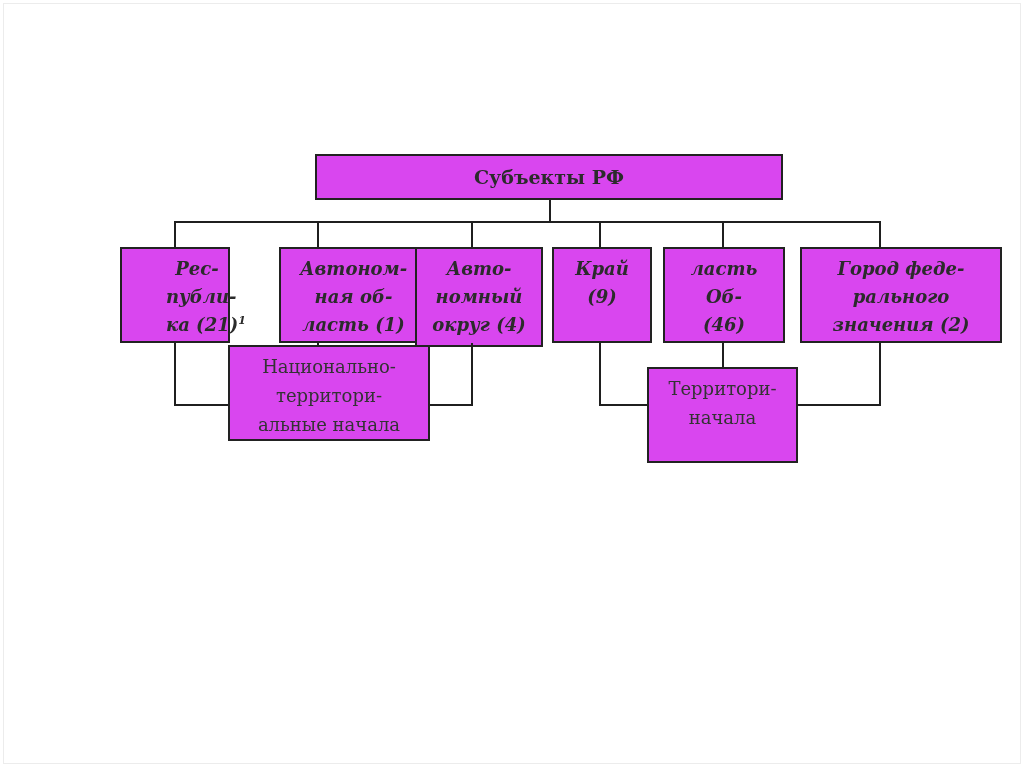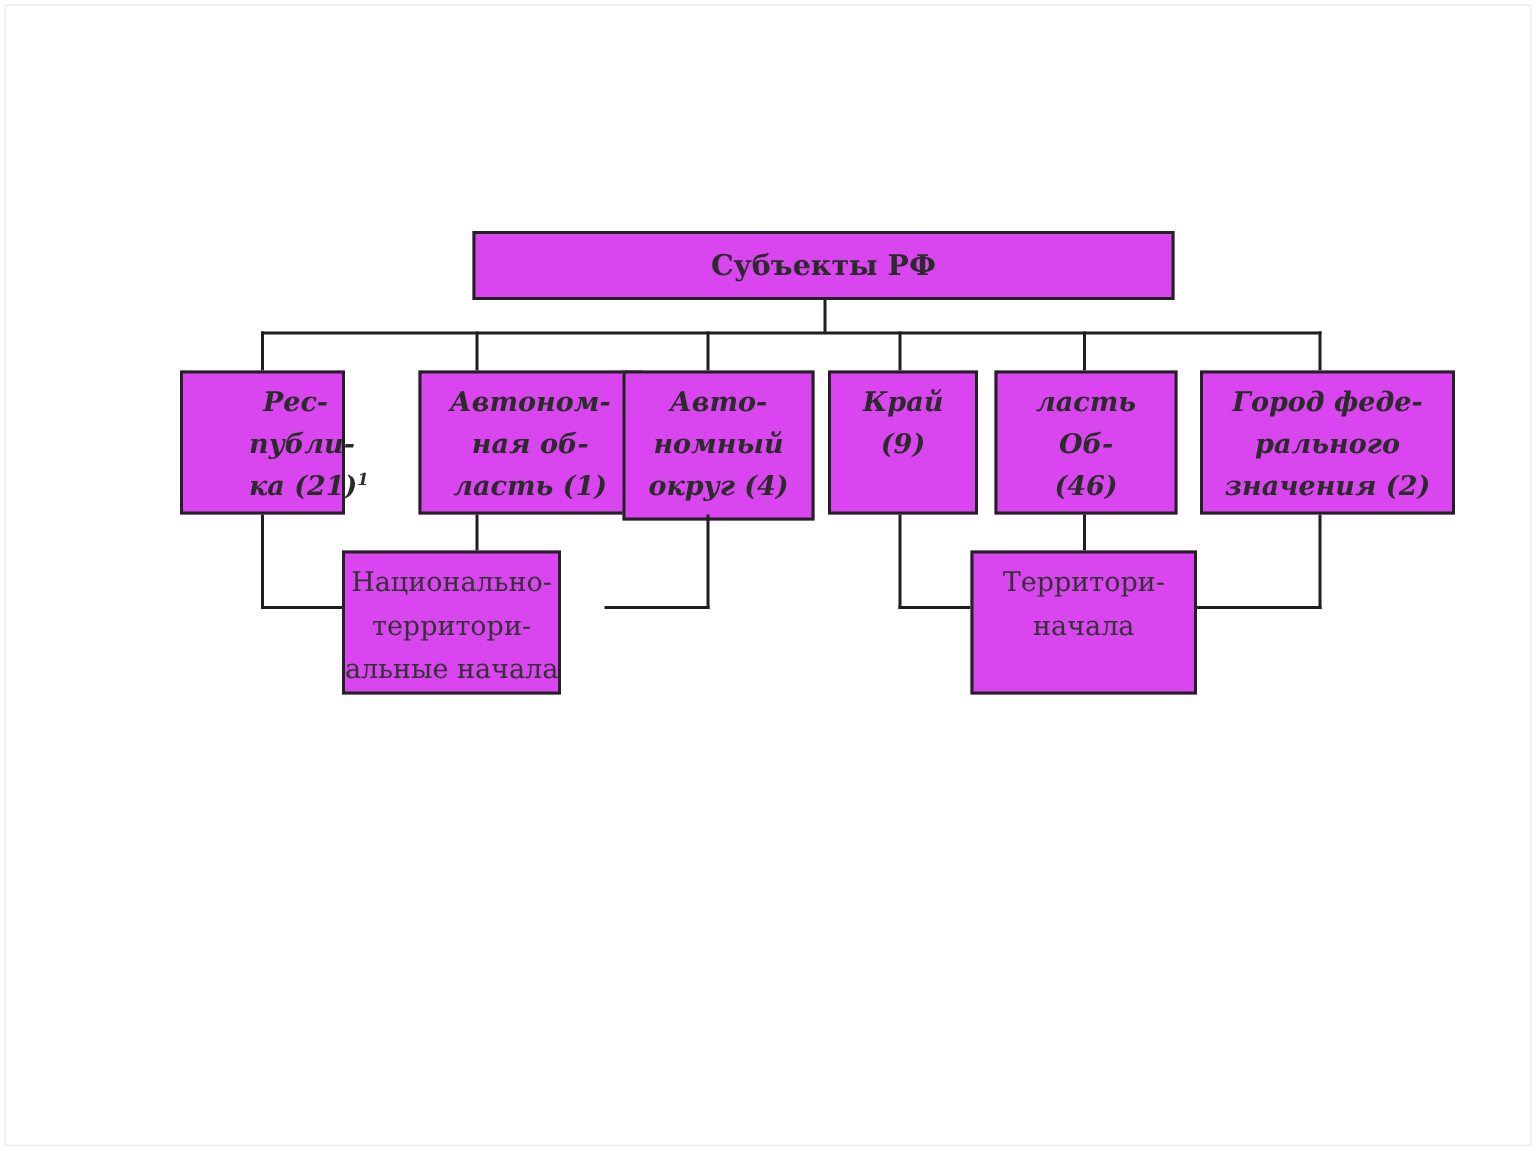--- a/index.html
+++ b/index.html
@@ -111,21 +111,21 @@
     <span class="line">Край</span>
     <span class="line">(9)</span>
   </div>
 
   <div class="node node--subject" style="left:663px; top:247px; width:122px; height:96px;">
     <span class="line">ласть</span>
     <span class="line">Об-</span>
     <span class="line">(46)</span>
   </div>
 
-  <div class="node node--subject" style="left:800px; top:247px; width:170px; height:96px;">
+  <div class="node node--subject" style="left:800px; top:247px; width:202px; height:96px;">
     <span class="line">Город феде-</span>
     <span class="line">рального</span>
     <span class="line">значения (2)</span>
   </div>
 
   <div class="conn" style="left:174px; top:343px; width:2px; height:63px;"></div>
   <div class="conn" style="left:174px; top:404px; width:56px; height:2px;"></div>
 
   <div class="conn" style="left:317px; top:343px; width:2px; height:24px;"></div>
 
@@ -133,21 +133,21 @@
   <div class="conn" style="left:403px; top:404px; width:70px; height:2px;"></div>
 
   <div class="conn" style="left:599px; top:343px; width:2px; height:63px;"></div>
   <div class="conn" style="left:599px; top:404px; width:48px; height:2px;"></div>
 
   <div class="conn" style="left:722px; top:343px; width:2px; height:24px;"></div>
 
   <div class="conn" style="left:879px; top:343px; width:2px; height:63px;"></div>
   <div class="conn" style="left:798px; top:404px; width:83px; height:2px;"></div>
 
-  <div class="node node--group" style="left:228px; top:367px; width:146px; height:96px;">
+  <div class="node node--group" style="left:228px; top:345px; width:202px; height:96px;">
     <span class="line">Национально-</span>
     <span class="line">территори-</span>
     <span class="line">альные начала</span>
   </div>
 
   <div class="node node--group" style="left:647px; top:367px; width:151px; height:96px;">
     <span class="line">Территори-</span>
     <span class="line">начала</span>
   </div>
 </div>

